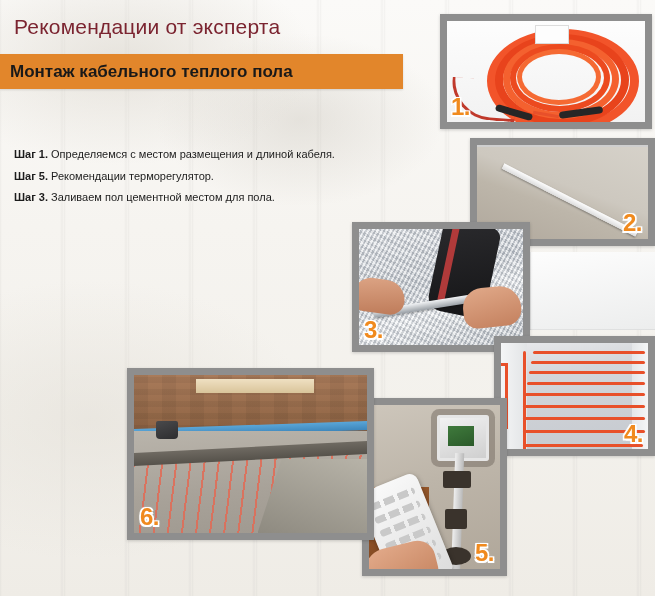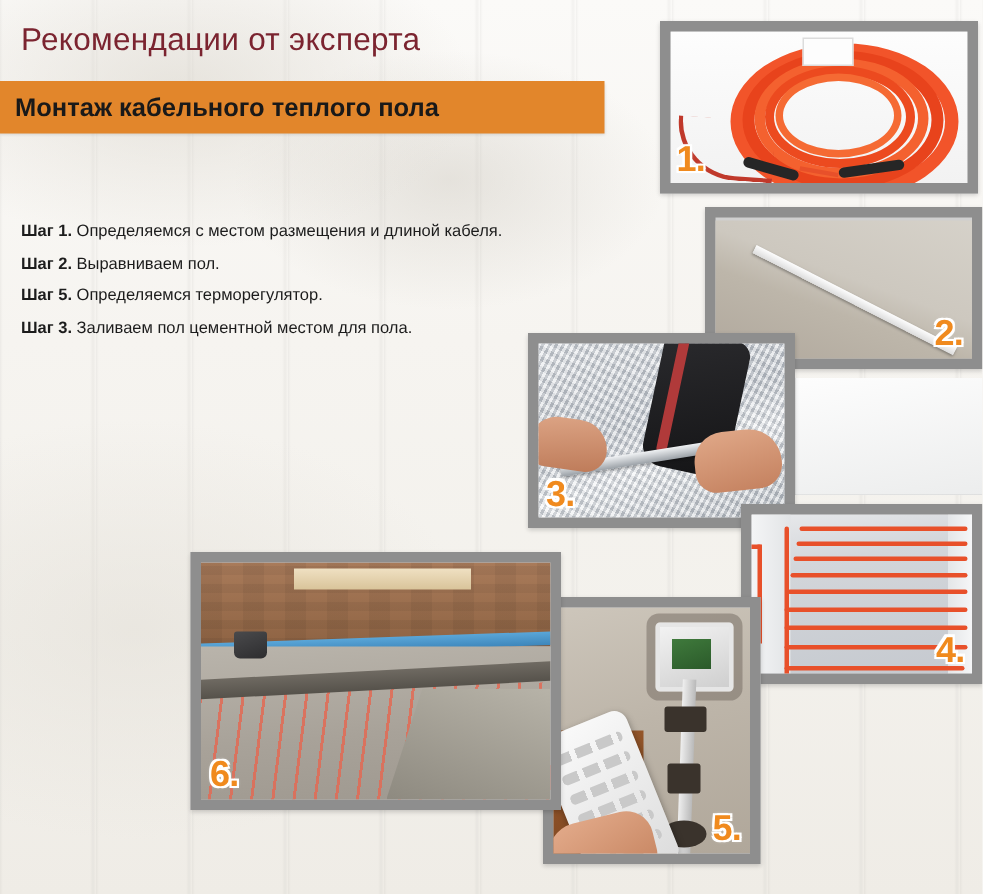--- a/index.html
+++ b/index.html
@@ -260,22 +260,21 @@
   <div id="bg-haze"></div>
 
   <div id="banner">
     <div id="banner-label">Монтаж кабельного теплого пола</div>
   </div>
 
   <div id="page-title">Рекомендации от эксперта</div>
 
   <div id="steps">
     <span class="step-line"><span class="step-no">Шаг 1.</span><span> Определяемся с местом размещения и длиной кабеля.</span></span>
-    <span class="step-line"><span class="step-no">Шаг 2.</span><span> Выравниваем пол.</span></span>
-    <span class="step-line"><span class="step-no">Шаг 5.</span><span> Определяемся терморегулятор.</span></span>
+    <span class="step-line"><span class="step-no">Шаг 5.</span><span> Рекомендации терморегулятор.</span></span>
     <span class="step-line"><span class="step-no">Шаг 3.</span><span> Заливаем пол цементной местом для пола.</span></span>
   </div>
 
   <div id="tile-patch"></div>
 
   <div class="photo" id="photo1">
     <div class="inner">
       <div id="p1-bg"></div>
       <div class="coil" style="left:40px;top:8px;width:134px;height:86px;border-width:9px;border-color:#f2542a;"></div>
       <div class="coil" style="left:48px;top:13px;width:118px;height:76px;border-width:8px;border-color:#e8431c;"></div>

